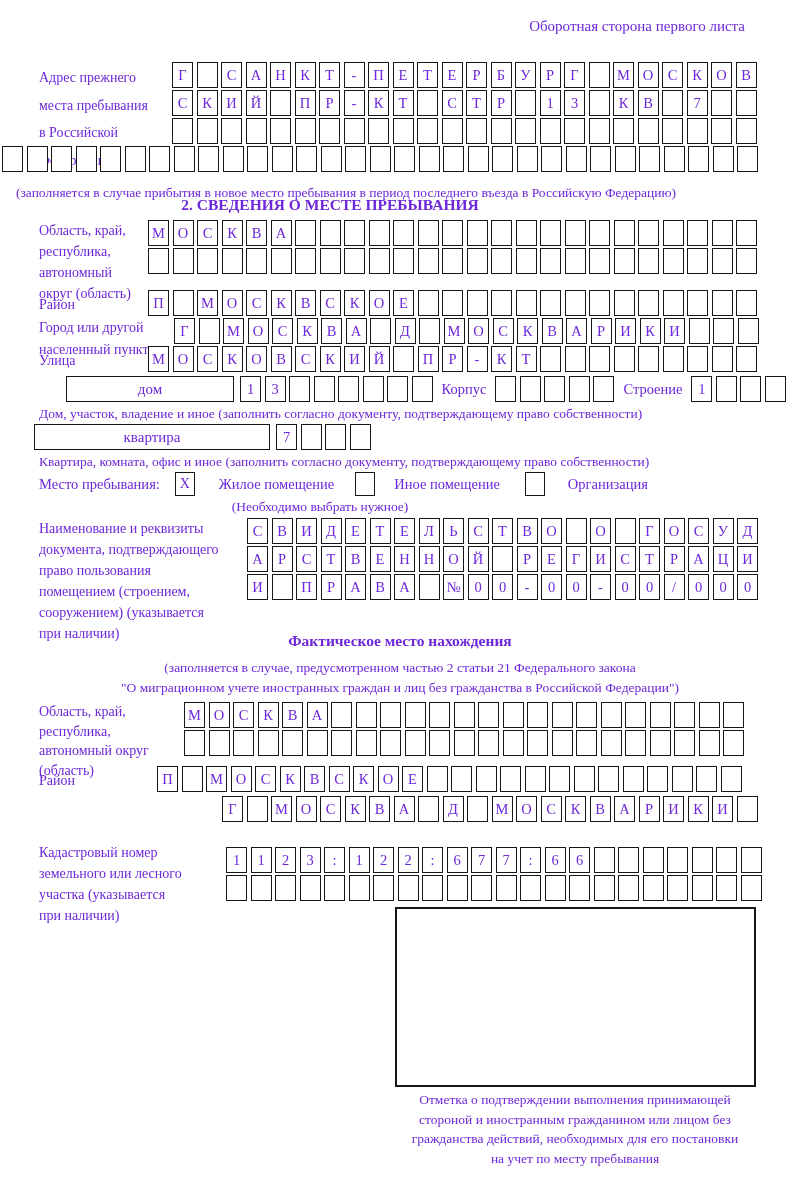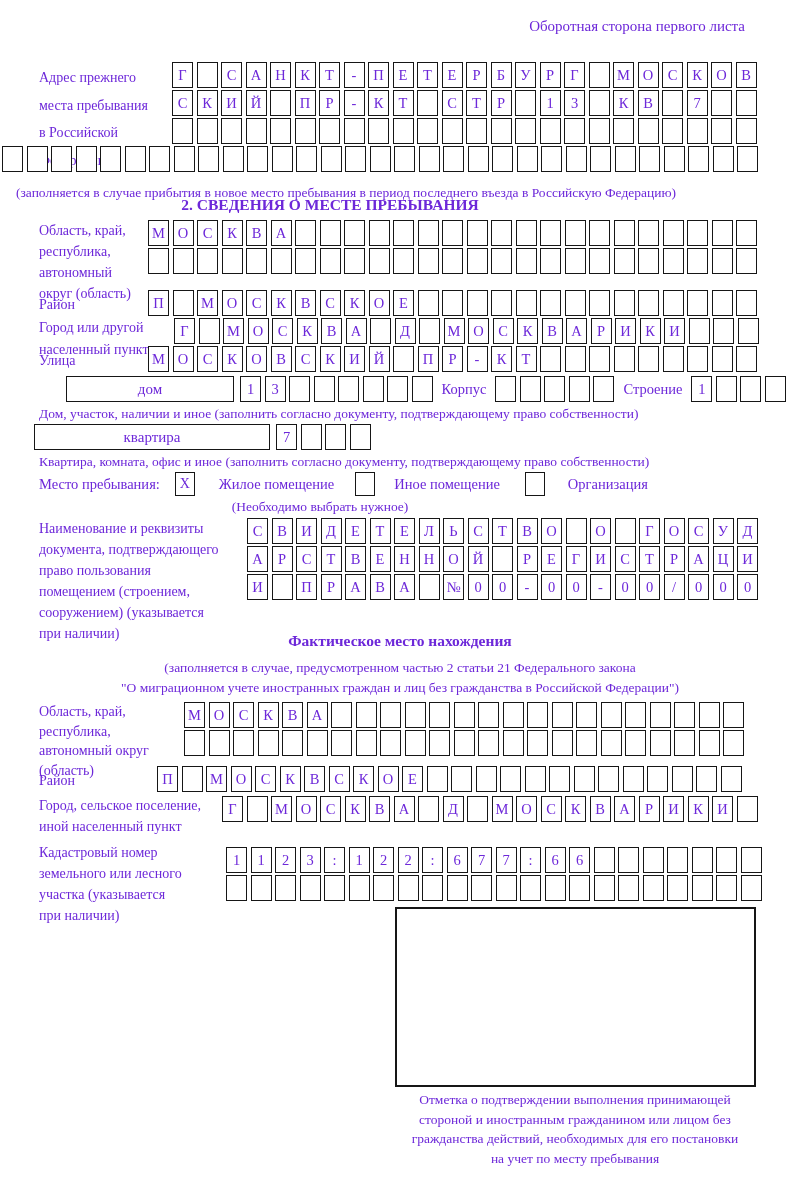--- a/index.html
+++ b/index.html
@@ -332,21 +332,21 @@
         <span class="cell"></span>
       </div>
     <div class="inlinelabel">Строение</div>
     <div class="cells">
         <span class="cell">1</span>
         <span class="cell"></span>
         <span class="cell"></span>
         <span class="cell"></span>
       </div>
   </div>
-  <div class="abs note" style="left:39px; top:406px;">Дом, участок, наличии и иное (заполнить согласно документу, подтверждающему право собственности)</div>
+  <div class="abs note" style="left:39px; top:406px;">Дом, участок, владение и иное (заполнить согласно документу, подтверждающему право собственности)</div>
 
   <div class="flexrow" style="left:34px; top:424px;">
     <div class="bigbox" style="width:236px;">квартира</div>
     <div class="cells">
         <span class="cell">7</span>
         <span class="cell"></span>
         <span class="cell"></span>
         <span class="cell"></span>
       </div>
   </div>
@@ -525,24 +525,20 @@
       <span class="cell"></span>
       <span class="cell"></span>
       <span class="cell"></span>
       <span class="cell"></span>
       <span class="cell"></span>
       <span class="cell"></span>
       <span class="cell"></span>
       <span class="cell"></span>
     </div>
 
-  <div class="abs lbl lines" style="left:39px; top:795px; line-height:21px;">
-      <div>Город, сельское поселение,</div>
-      <div>иной населенный пункт</div>
-    </div>
   <div class="abs cells" style="left:222px; top:796px;">
       <span class="cell">Г</span>
       <span class="cell"></span>
       <span class="cell">М</span>
       <span class="cell">О</span>
       <span class="cell">С</span>
       <span class="cell">К</span>
       <span class="cell">В</span>
       <span class="cell">А</span>
       <span class="cell"></span>

